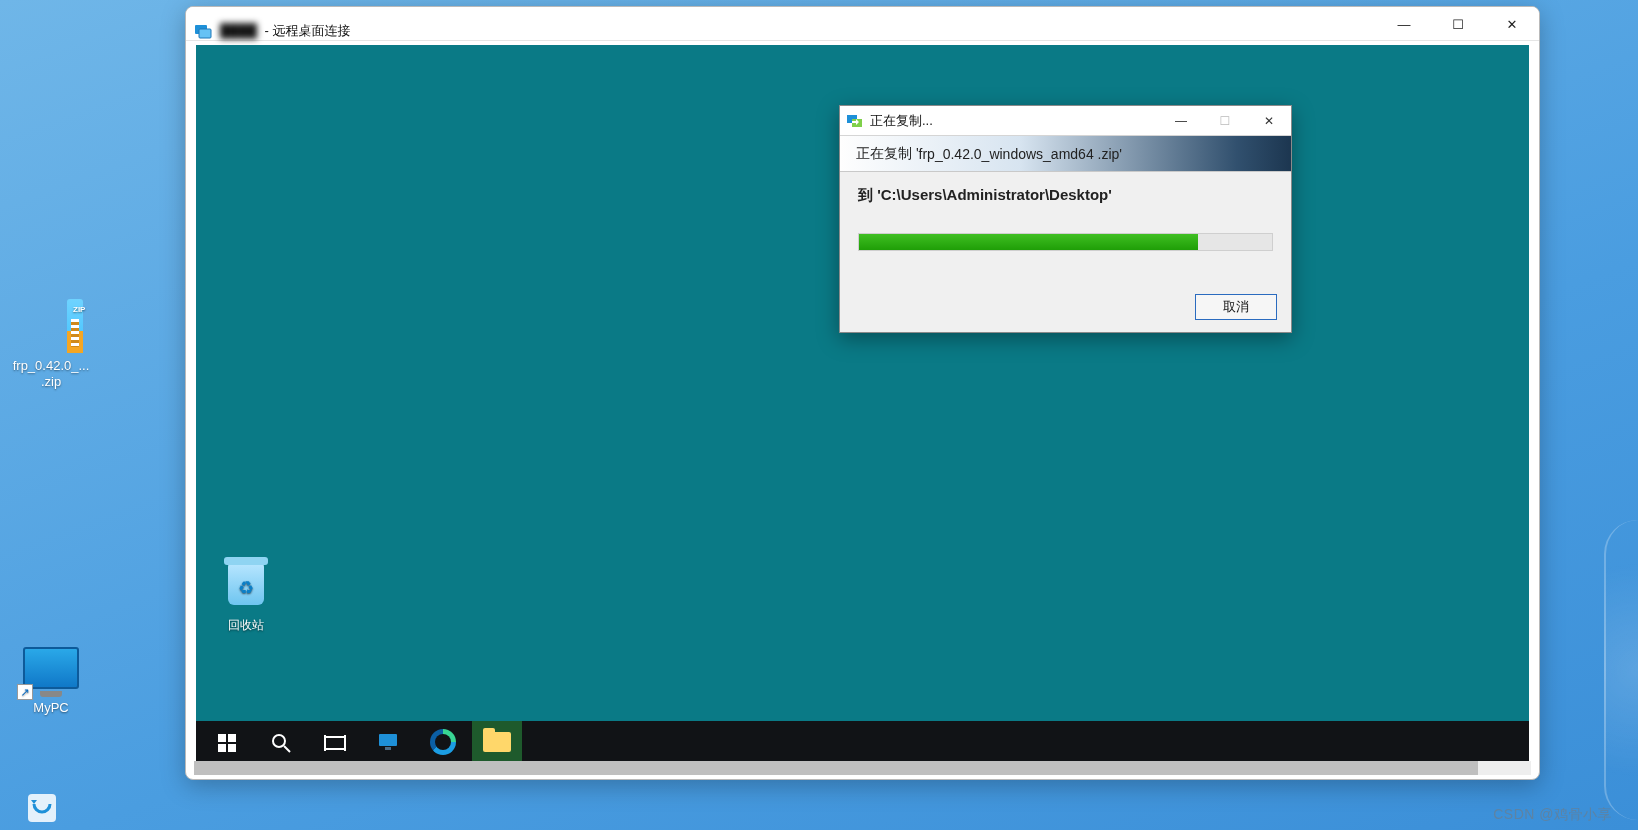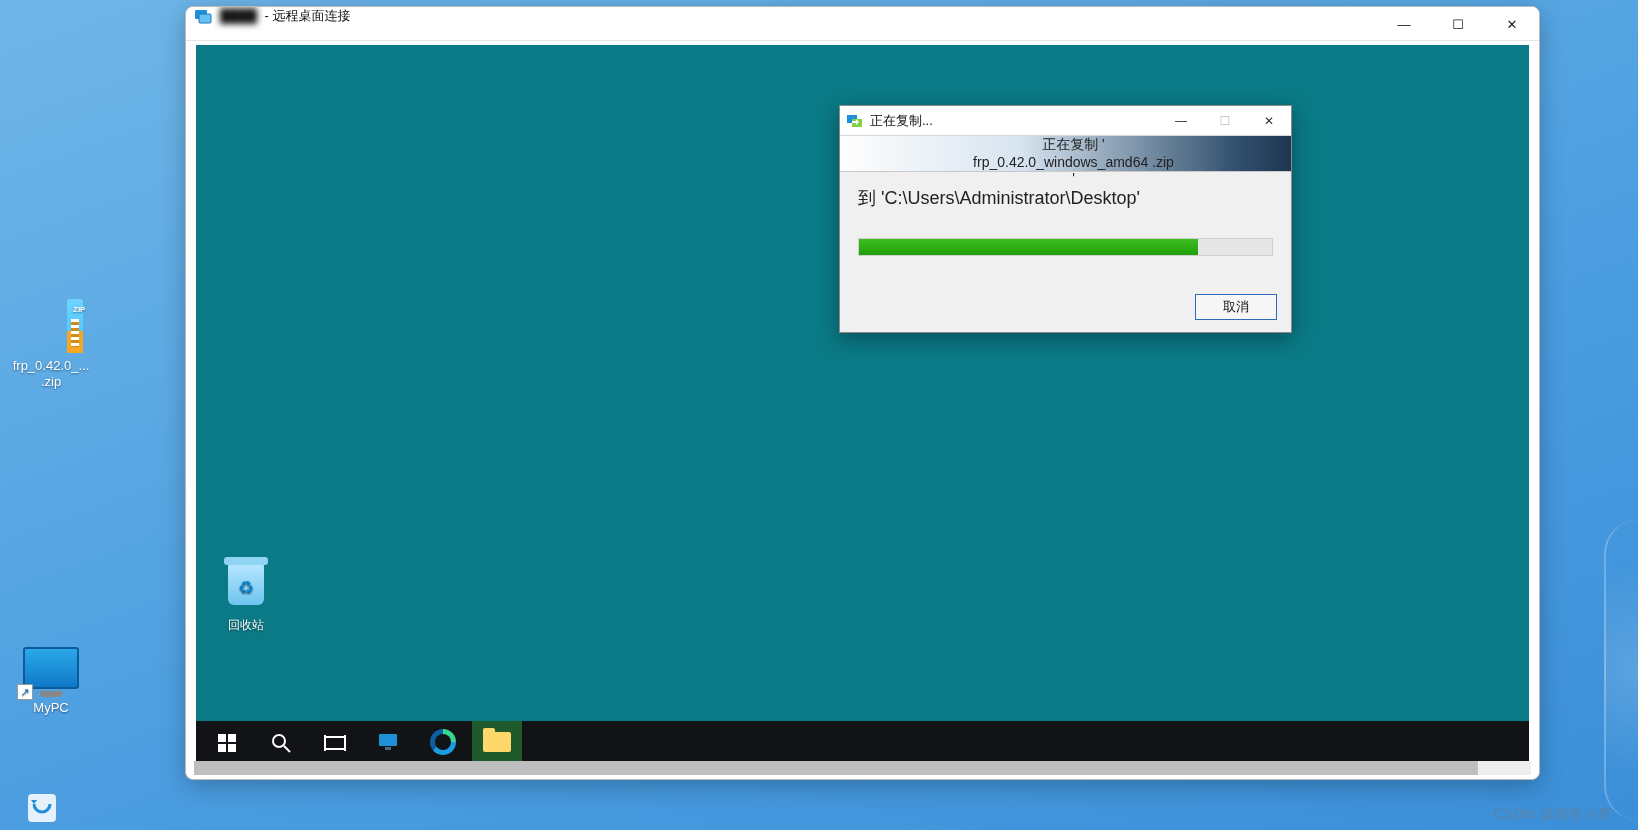--- a/index.html
+++ b/index.html
@@ -70,21 +70,21 @@
     position: absolute;
     left: 185px; top: 6px;
     width: 1355px; height: 774px;
     background: #fff;
     border: 1px solid #b9b9b9;
     border-radius: 8px;
     box-shadow: 0 6px 24px rgba(0,0,0,.25);
     overflow: hidden;
   }
   #rdp-titlebar {
-    height: 34px; display:flex; align-items:flex-start;
+    height: 34px; display:flex; align-items:flex-end;
     background:#fff; border-bottom:1px solid #e5e5e5;
     padding-left:8px;
   }
   #rdp-titlebar .ticon {
     width:18px;height:18px;margin-right:8px;
   }
   #rdp-titlebar .ttext { font-size:13px; color:#111; }
   #rdp-titlebar .blur { filter: blur(3px); margin-right:4px; }
   .win-ctrls { position:absolute; right:0; top:0; display:flex; height:34px; }
   .win-ctrls div {
@@ -165,24 +165,24 @@
     display:flex;align-items:center;padding-left:6px;font-size:13px;color:#111;
   }
   #copy-title .cicon{width:18px;height:18px;margin-right:6px;}
   #copy-ctrls{position:absolute;right:0;top:0;height:30px;display:flex;}
   #copy-ctrls div{width:44px;display:flex;align-items:center;justify-content:center;font-size:12px;color:#333;}
   #copy-ctrls .c-max{color:#bbb;}
   #copy-banner{
     height:36px;
     background:linear-gradient(90deg,#fefefe 0%,#d7e4f0 40%,#31506e 88%,#1c3650 100%);
     display:flex;align-items:center;padding-left:16px;
-    font-size:14px;color:#222;border-bottom:1px solid #c9c9c9;flex-direction:column;
+    font-size:14px;color:#222;border-bottom:1px solid #c9c9c9;
   }
   #copy-body{padding:14px 18px 0;}
-  #copy-dest{font-size:18px;color:#222;margin-bottom:28px;}
+  #copy-dest{font-size:15px;color:#222;margin-bottom:28px;font-weight:bold;}
   #copy-progress{
     height:18px;background:#e6e6e6;position:relative;border:1px solid #cfcfcf;
   }
   #copy-progress .bar{
     position:absolute;left:0;top:0;bottom:0;
     background:linear-gradient(#3fbf22,#1f9e07);
   }
   #copy-footer{
     position:absolute;right:14px;bottom:12px;
   }

